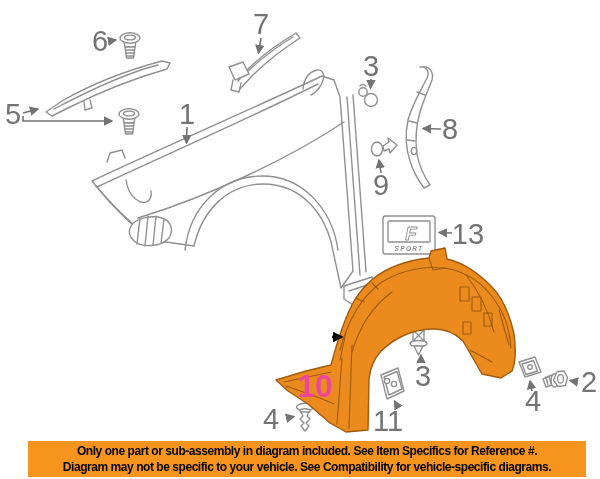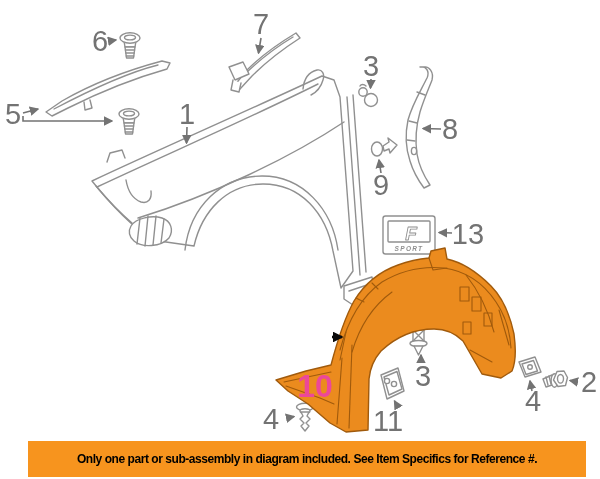--- a/index.html
+++ b/index.html
@@ -188,15 +188,16 @@
   <div class="part-label" style="left:450px;top:129px">8</div>
   <div class="part-label" style="left:381px;top:185px">9</div>
   <div class="part-label hl" style="left:315px;top:338px">10</div>
   <div class="part-label" style="left:388px;top:421px">11</div>
   <div class="part-label" style="left:271px;top:419px">4</div>
   <div class="part-label" style="left:423px;top:376px">3</div>
   <div class="part-label" style="left:468px;top:234px">13</div>
 
   <div class="banner">
     <span>Only one part or sub-assembly in diagram included. See Item Specifics for Reference #.</span>
+    <span>Diagram may not be specific to your vehicle. See Compatibility for vehicle-specific diagrams.</span>
   </div>
 
 </div>
 
 </body></html>

